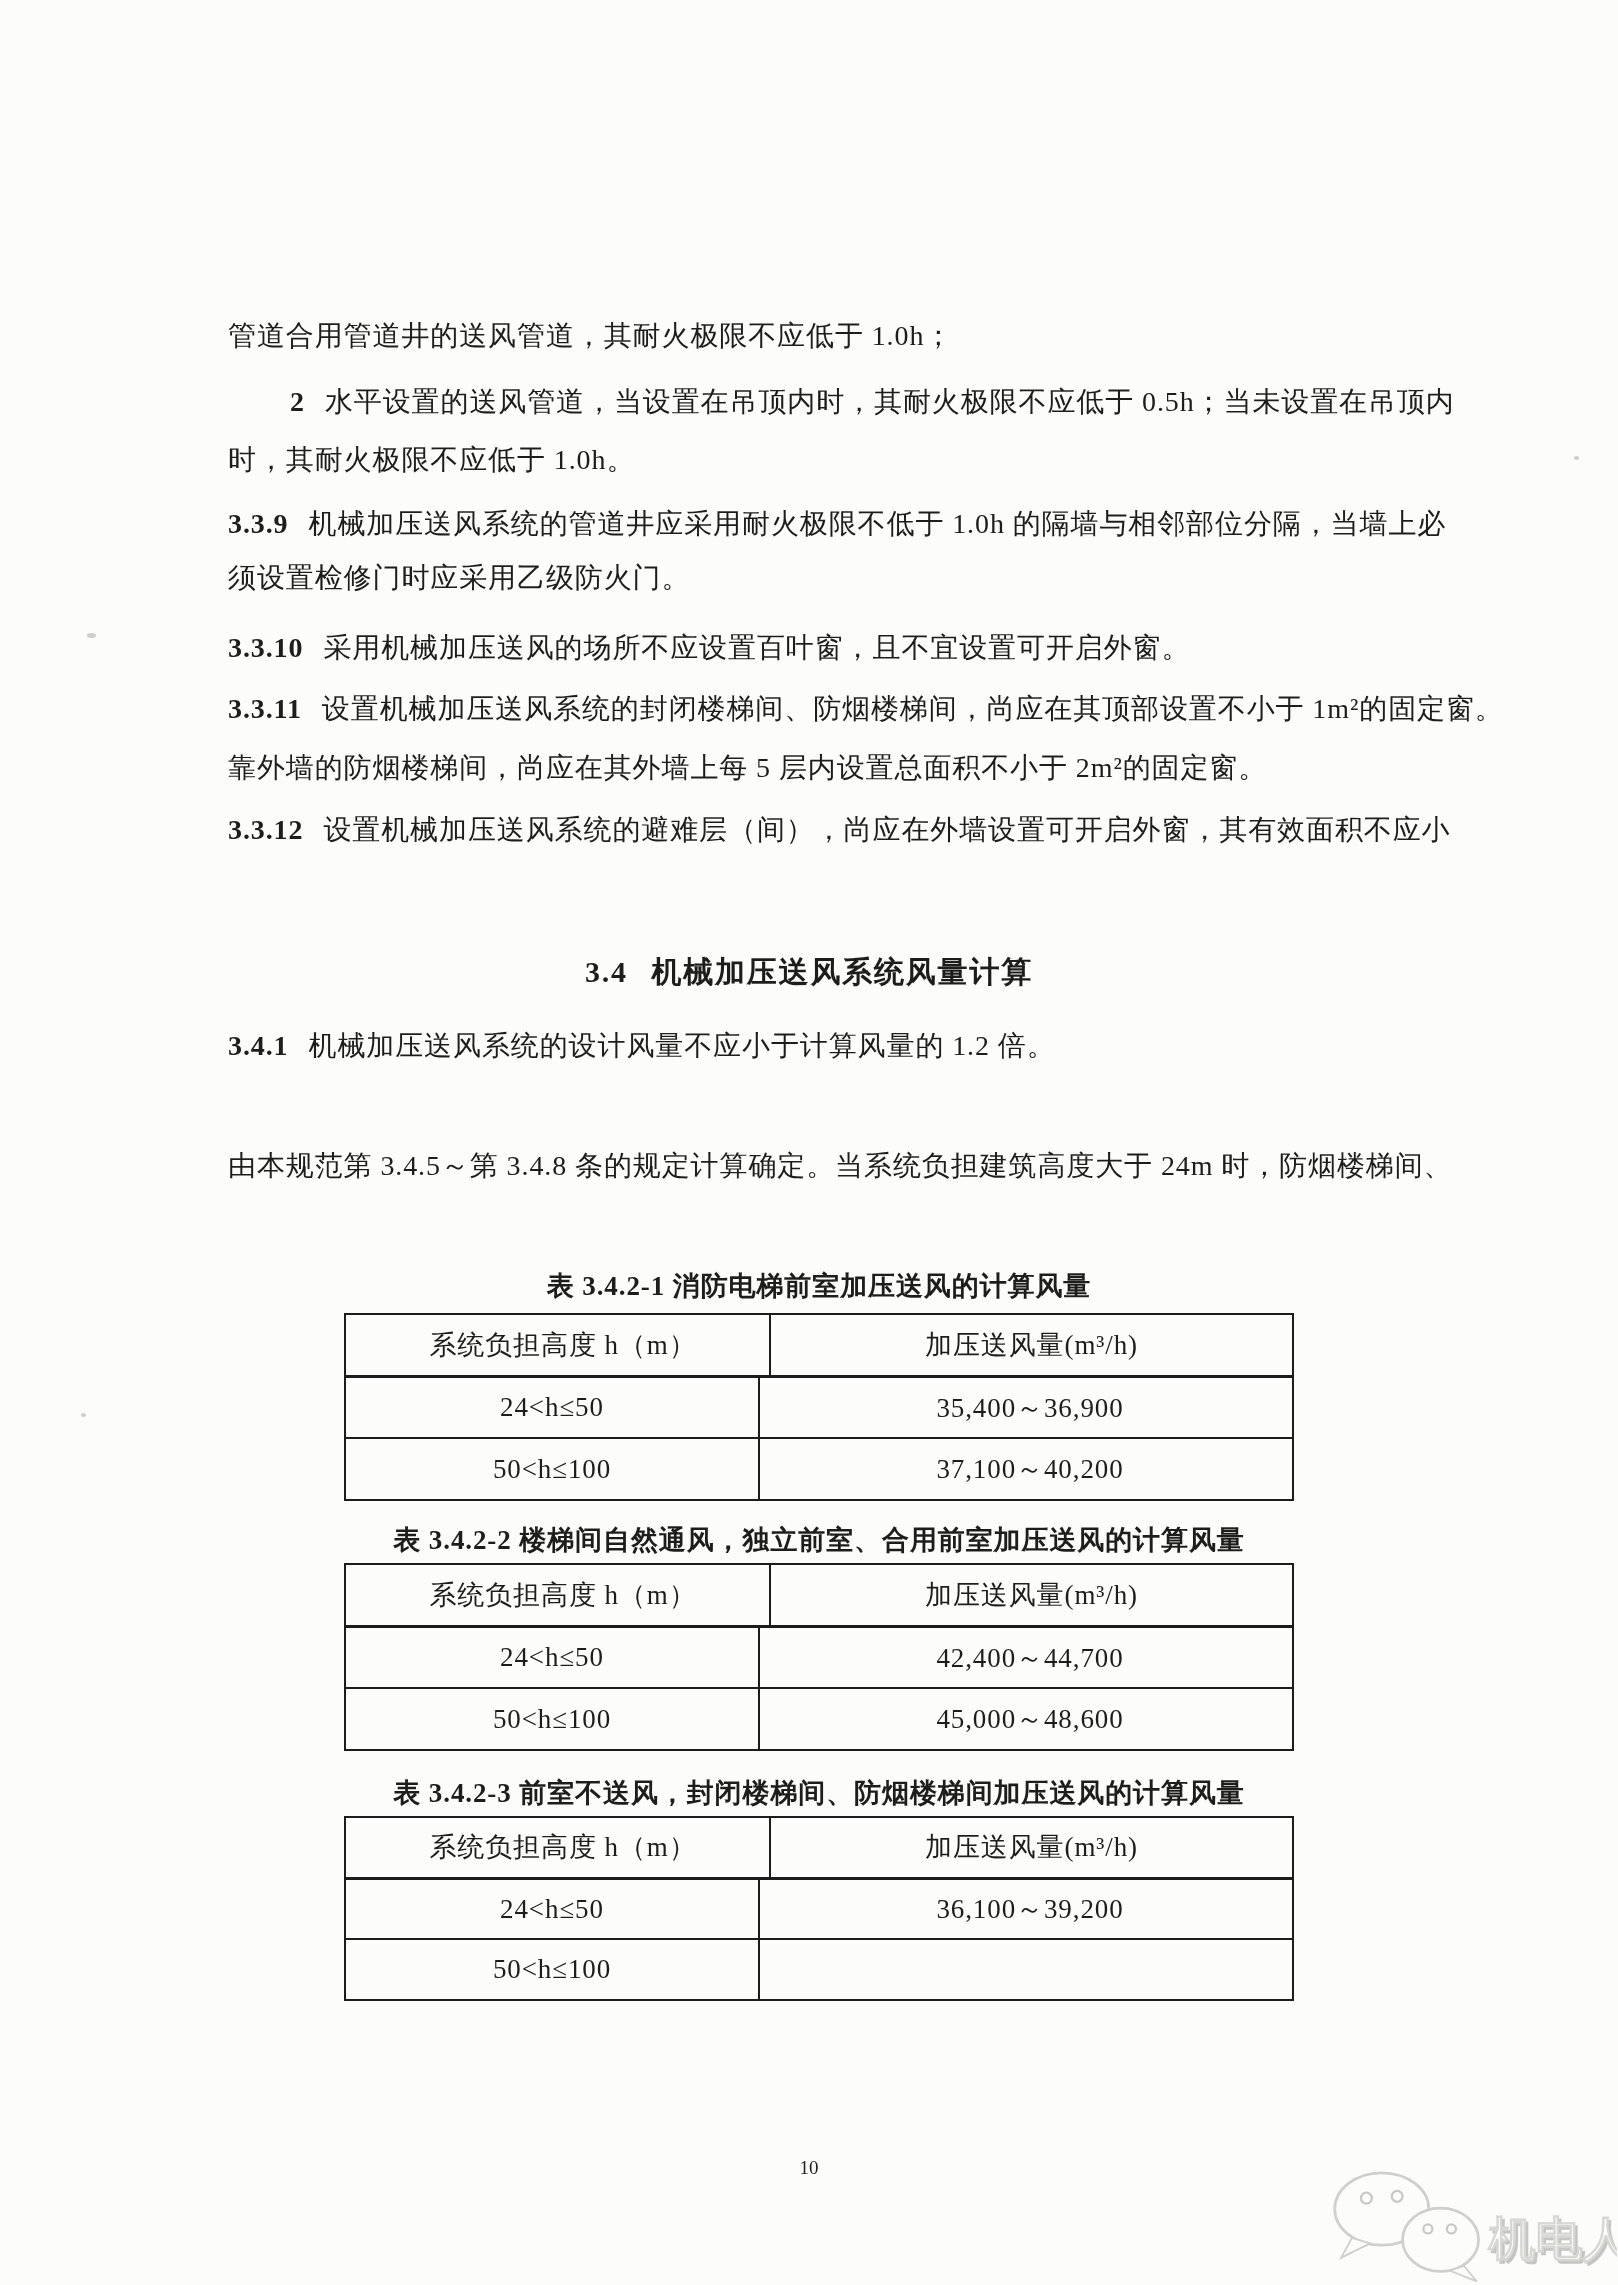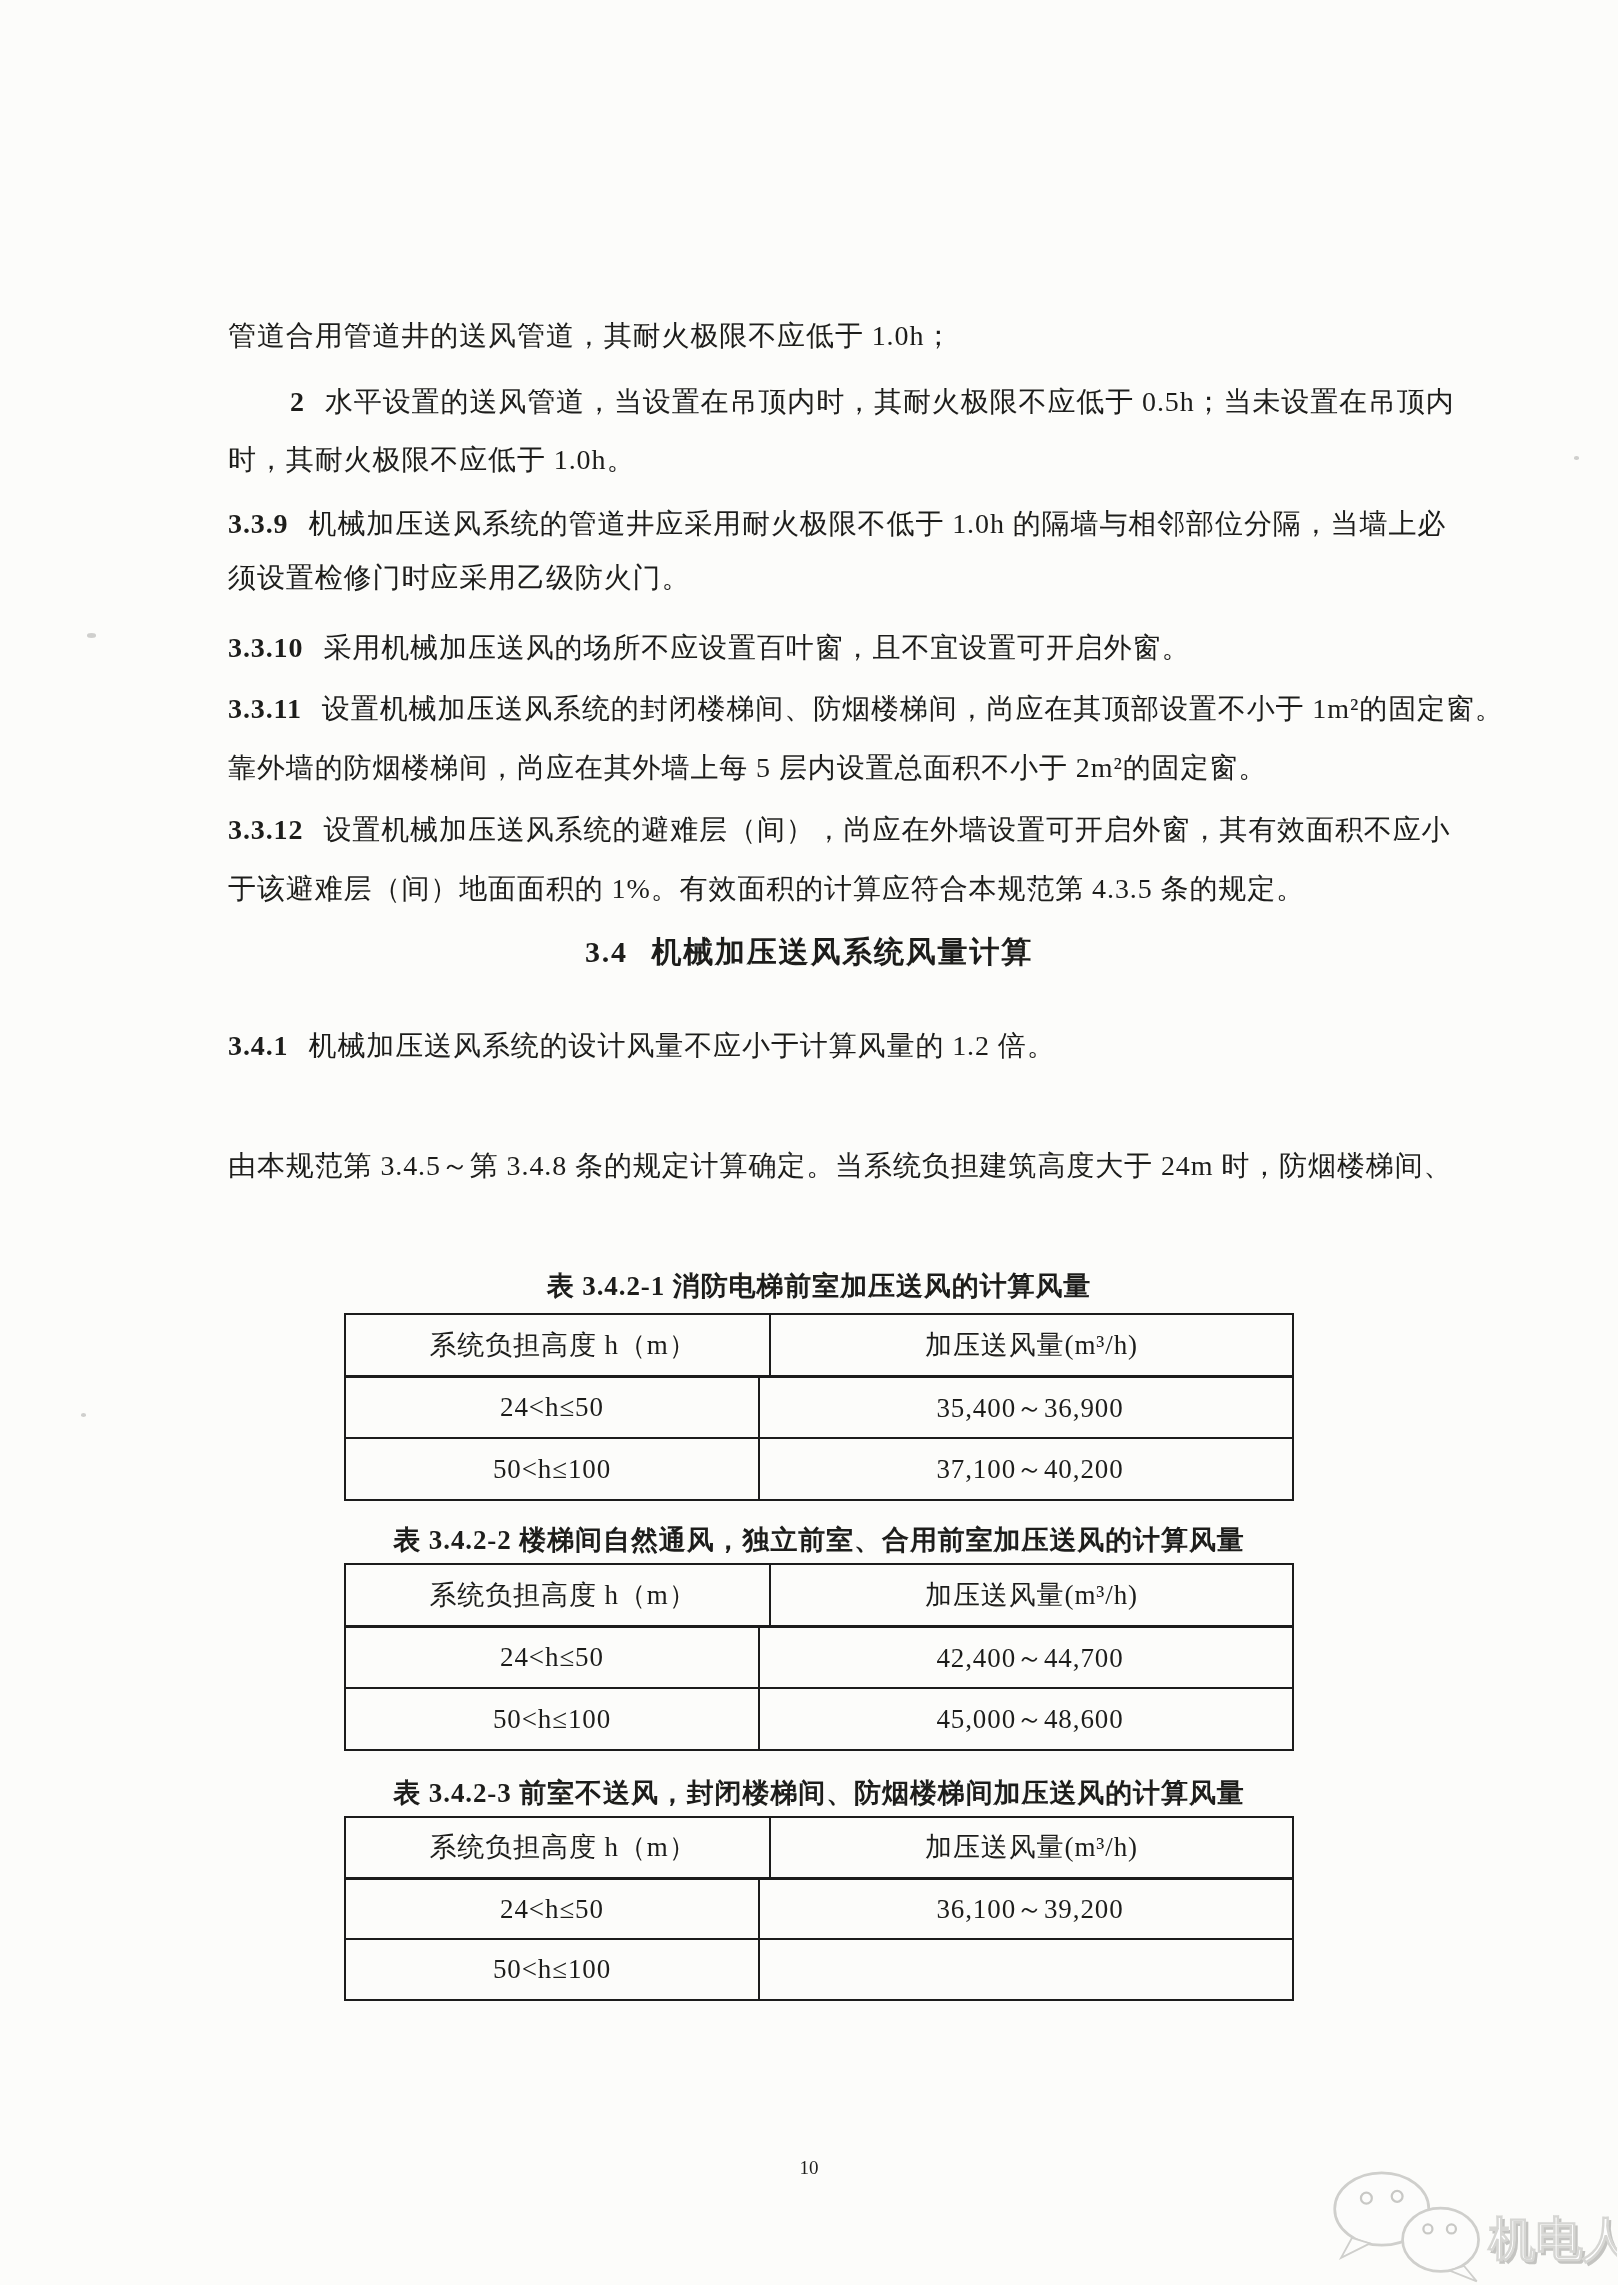--- a/index.html
+++ b/index.html
@@ -75,23 +75,22 @@
 
   <div class="line" style="top:318px"><span class="num"></span><span>管道合用管道井的送风管道，其耐火极限不应低于 1.0h；</span></div>
   <div class="line indent2" style="top:384px"><span class="num">2</span><span>水平设置的送风管道，当设置在吊顶内时，其耐火极限不应低于 0.5h；当未设置在吊顶内</span></div>
   <div class="line" style="top:442px"><span class="num"></span><span>时，其耐火极限不应低于 1.0h。</span></div>
   <div class="line" style="top:506px"><span class="num">3.3.9</span><span>机械加压送风系统的管道井应采用耐火极限不低于 1.0h 的隔墙与相邻部位分隔，当墙上必</span></div>
   <div class="line" style="top:560px"><span class="num"></span><span>须设置检修门时应采用乙级防火门。</span></div>
   <div class="line" style="top:630px"><span class="num">3.3.10</span><span>采用机械加压送风的场所不应设置百叶窗，且不宜设置可开启外窗。</span></div>
   <div class="line" style="top:691px"><span class="num">3.3.11</span><span>设置机械加压送风系统的封闭楼梯间、防烟楼梯间，尚应在其顶部设置不小于 1m²的固定窗。</span></div>
   <div class="line" style="top:750px"><span class="num"></span><span>靠外墙的防烟楼梯间，尚应在其外墙上每 5 层内设置总面积不小于 2m²的固定窗。</span></div>
   <div class="line" style="top:812px"><span class="num">3.3.12</span><span>设置机械加压送风系统的避难层（间），尚应在外墙设置可开启外窗，其有效面积不应小</span></div>
-  <div class="line" style="top:871px"><span class="num"></span><span>于该避难层（间）地面面积的 1%。有效面积的计算应符合本规范第 4.3.5 条的规定。</span></div>
 
-  <div class="heading" style="top:932px"><span class="num">3.4</span><span>机械加压送风系统风量计算</span></div>
+  <div class="heading" style="top:952px"><span class="num">3.4</span><span>机械加压送风系统风量计算</span></div>
 
   <div class="line" style="top:1028px"><span class="num">3.4.1</span><span>机械加压送风系统的设计风量不应小于计算风量的 1.2 倍。</span></div>
   <div class="line" style="top:1148px"><span class="num"></span><span>由本规范第 3.4.5～第 3.4.8 条的规定计算确定。当系统负担建筑高度大于 24m 时，防烟楼梯间、</span></div>
 
   <div class="tbl-title" style="top:1268px">表 3.4.2-1 消防电梯前室加压送风的计算风量</div>
   <div class="tbl" style="top:1313px;height:188px">
     <div class="tr th">
       <div class="td c1">系统负担高度 h（m）</div>
       <div class="td c2">加压送风量(m³/h)</div>
     </div>

